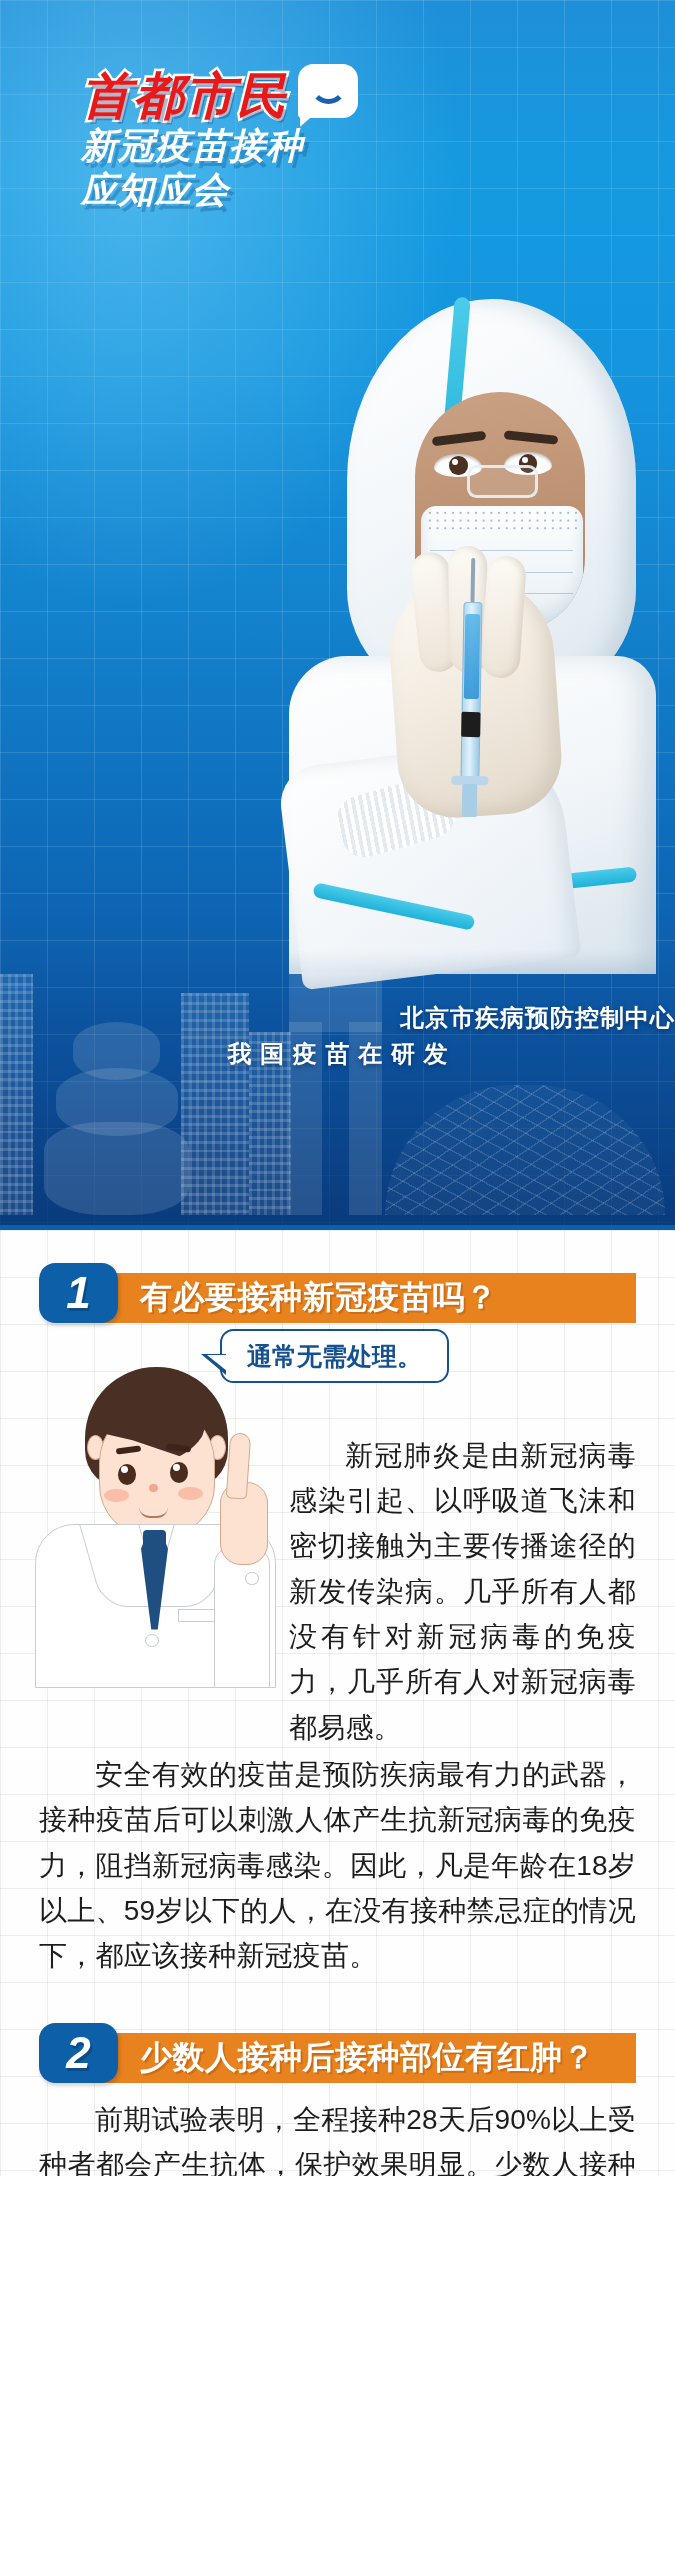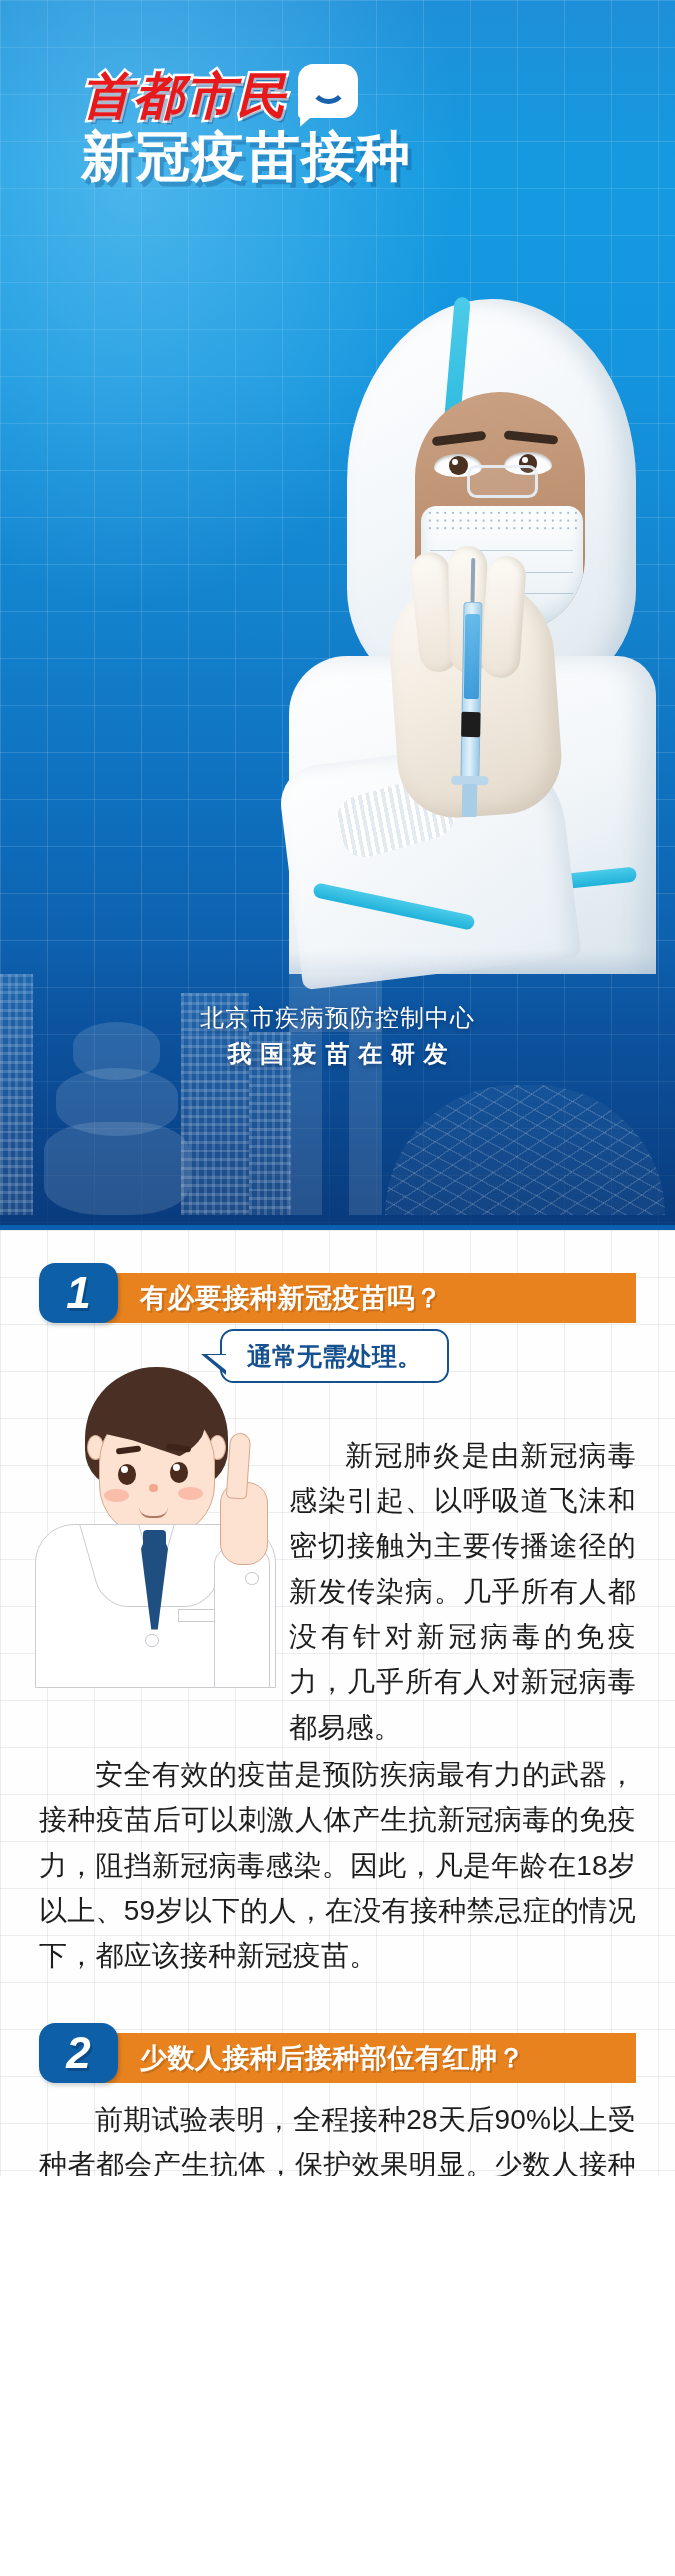--- a/index.html
+++ b/index.html
@@ -67,22 +67,22 @@
   }
   .smile-bubble .smile-arc{
     position:absolute; left:11.6px; top:10.6px; width:37px; height:29px;
     border:5.8px solid #1a62ad;
     border-top-color:transparent;
     border-left-color:transparent;
     border-right-color:transparent;
     border-radius:0 0 21px 21px;
   }
   .title-white {
-    font-size:54px; font-weight:bold; letter-spacing:1px;
-    color:#ffffff; 
+    font-size:36px; font-weight:bold; letter-spacing:1px;
+    color:#ffffff; font-style:italic;
     line-height:1.22;
     text-shadow:3.9px 4.8px 0 rgba(12,70,130,.30);
     white-space:nowrap;
   }
 
   
   .photo { position:absolute; left:0; top:289px; width:675px; height:675px; }
 
   .worker { position:absolute; right:19.3px; top:9.6px; width:386px; height:666px; }
   
@@ -215,21 +215,21 @@
       repeating-linear-gradient(28deg, rgba(255,255,255,.16) 0 1.4px, transparent 1.4px 12.5px),
       repeating-linear-gradient(-34deg, rgba(255,255,255,.16) 0 1.4px, transparent 1.4px 14.5px),
       rgba(255,255,255,.05);
     opacity:.85;
   }
   .org-names {
     position:absolute; left:0; right:0; top:50px;
     text-align:center; color:#ffffff;
     text-shadow:0 1.9px 4.8px rgba(0,30,70,.55);
   }
-  .org-line1 { font-size:24px; font-weight:normal; letter-spacing:1px; line-height:1.5; }
+  .org-line1 { font-size:24px; font-weight:bold; letter-spacing:1px; line-height:1.5;text-align:right; }
   .org-line2 { font-size:24px; font-weight:bold; letter-spacing:8.7px; line-height:1.5; padding-left:8.7px;}
   .hero-bottom-rule { position:absolute; left:0; bottom:0; width:675px; height:4.8px; background:#0a5fae; }
 
   
   .content {
     position:relative;
     width:675px;
     background:#fefefe;
     padding:33px 0 29px;
   }
@@ -257,21 +257,21 @@
     box-shadow:1.9px 2.9px 3.9px rgba(0,0,0,.16);
   }
   .sec-bar {
     position:absolute; left:96px; top:9.6px; right:39px; height:50px;
     background:#e8821e;
     display:flex; align-items:center;
     padding-left:44px;
     z-index:1;
   }
   .sec-title {
-    color:#ffffff; font-size:27px; font-weight:bold; letter-spacing:0.5px;
+    color:#ffffff; font-size:32px; font-weight:bold; letter-spacing:0.5px;
     text-shadow:1.9px 1.9px 0 rgba(150,75,10,.35);
     white-space:nowrap;
   }
 
   .para {
     position:relative;
     font-size:28px;
     line-height:1.62;
     color:#1d1d1d;
     text-align:justify;
@@ -374,20 +374,21 @@
     <div class="title-block">
       <div class="title-row1">
         <div class="title-red">首都市民</div>
         <div class="smile-bubble">
           <div class="bubble-body"></div>
           <div class="bubble-tail"></div>
           <div class="smile-arc"></div>
         </div>
       </div>
       <div class="title-white">新冠疫苗接种</div>
+      <div class="title-white">应知应会</div>
     </div>
 
     <div class="photo">
       <div class="worker">
         <div class="hood"></div>
         <div class="hood-stripe suit-seam"></div>
         <div class="face">
           <div class="brow l"></div>
           <div class="brow r"></div>
           <div class="eye l">

